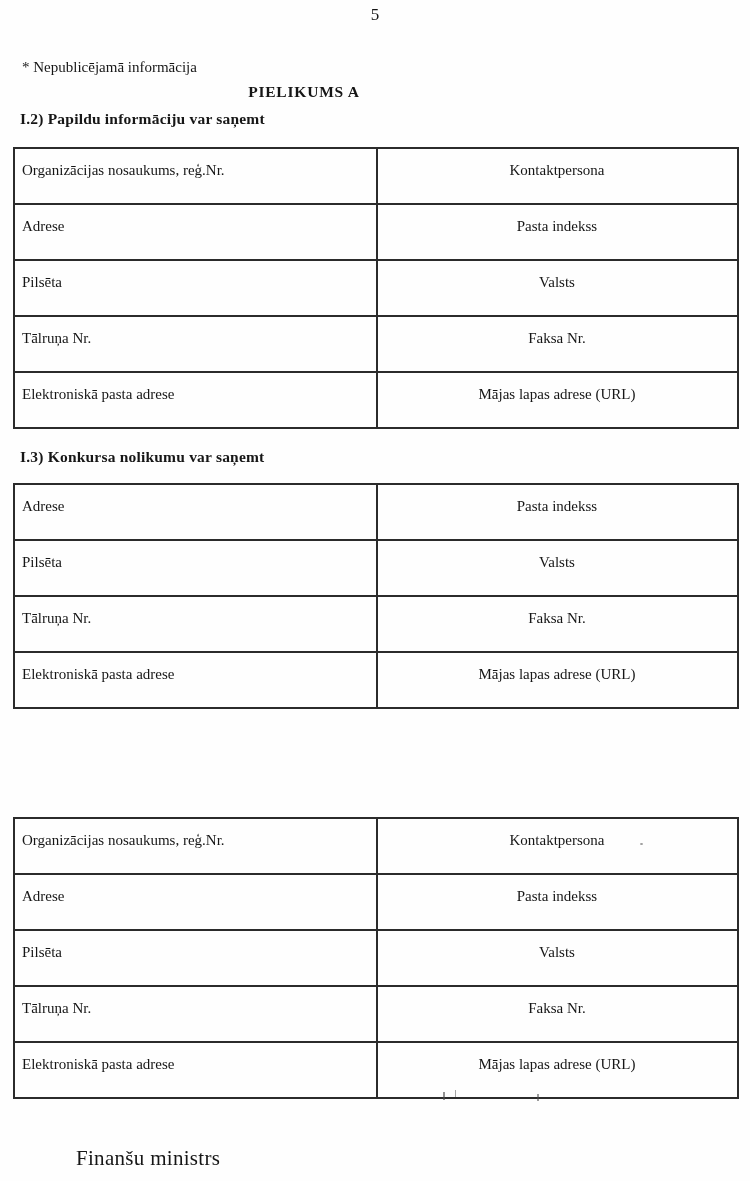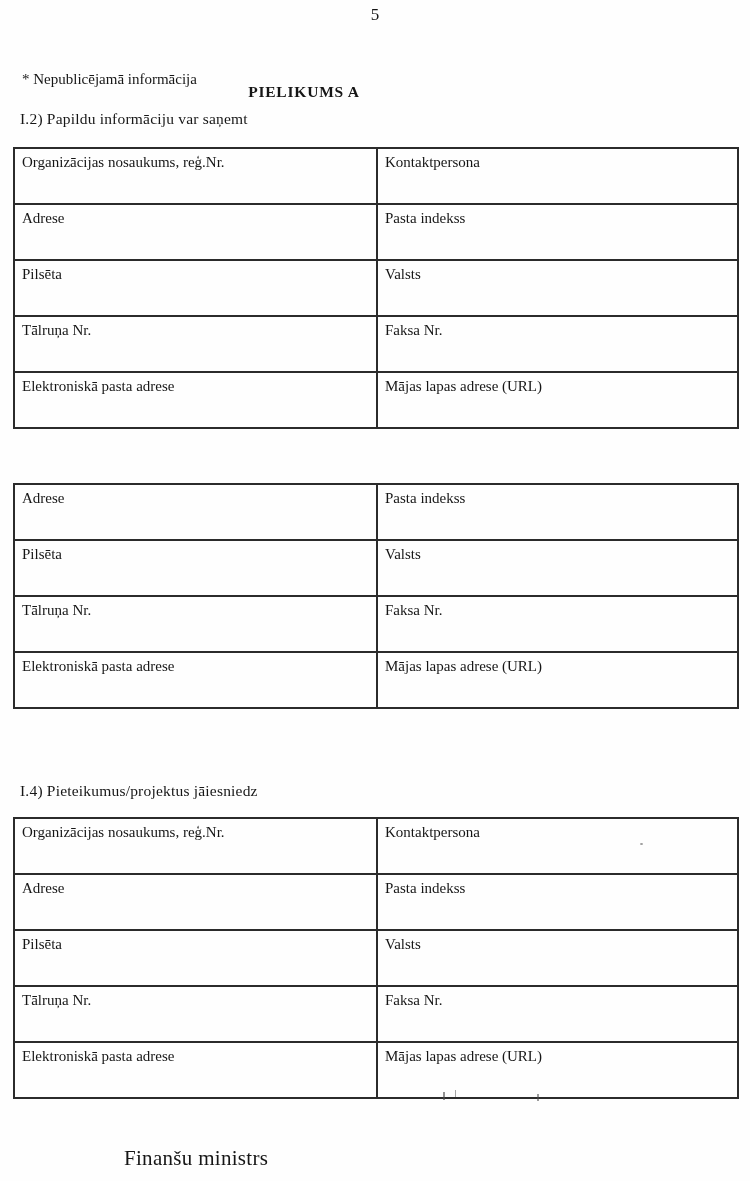--- a/index.html
+++ b/index.html
@@ -11,57 +11,57 @@
     position: relative;
     overflow: hidden;
   }
   .page { position: absolute; inset: 0; background: #fefefe; }
 
   .page-number {
     position: absolute; top: 5px; left: 0; width: 750px;
     text-align: center; font-size: 17px;
   }
   .note {
-    position: absolute; top: 71px; left: 22px;
+    position: absolute; top: 59px; left: 22px;
     font-size: 15px;
   }
   .doc-title {
     position: absolute; top: 83px; left: 0; width: 608px;
     text-align: center; font-weight: bold; font-size: 15.5px;
     letter-spacing: 0.8px;
   }
   .section-heading {
     position: absolute; left: 20px;
-    font-weight: normal; font-size: 15.5px; letter-spacing: 0.2px;
+    font-weight: bold; font-size: 15.5px; letter-spacing: 0.2px;
   }
   .h-i2 { top: 110px; }
   .h-i3 { top: 448px; }
   .h-i4 { top: 782px; }
 
   table.form-table {
     position: absolute; left: 13px; width: 726px;
     border-collapse: collapse; table-layout: fixed;
   }
   .t-i2 { top: 147px; }
   .t-i3 { top: 483px; }
   .t-i4 { top: 817px; }
   table.form-table td {
     border: 2px solid #2b2b2b;
     height: 56px;
     vertical-align: top;
-    padding: 5px 8px 3px 7px;
+    padding: 13px 8px 3px 7px;
     font-size: 15px;
     background: #fefefe;
   }
   table.form-table td.col-left  { width: 360px; }
-  table.form-table td.col-right { width: 358px; }
+  table.form-table td.col-right { width: 358px; text-align: center; }
 
   .footer-left {
     position: absolute; top: 1146px; left: 76px;
-    font-size: 21px; letter-spacing: 0.3px; margin-left: 48px;
+    font-size: 21px; letter-spacing: 0.3px;
   }
   .footer-right {
     position: absolute; top: 1187px; left: 558px;
     font-size: 21px; letter-spacing: 0.3px;
   }
 
   
   .artifact { position: absolute; background: #4a4a4a; }
   .a-dot   { top: 843px; left: 640px; width: 3px; height: 2px; border-radius: 50%; opacity: .55; }
   .a-tick1 { top: 1092px; left: 443px; width: 2px; height: 8px; opacity: .6; }
@@ -96,20 +96,21 @@
         <td class="col-left">Tālruņa Nr.</td>
         <td class="col-right">Faksa Nr.</td>
       </tr>
       <tr>
         <td class="col-left">Elektroniskā pasta adrese</td>
         <td class="col-right">Mājas lapas adrese (URL)</td>
       </tr>
     </tbody>
   </table>
 
+  <div class="section-heading h-i3">I.3) Konkursa nolikumu var saņemt</div>
   <table class="form-table t-i3">
     <tbody>
       <tr>
         <td class="col-left">Adrese</td>
         <td class="col-right">Pasta indekss</td>
       </tr>
       <tr>
         <td class="col-left">Pilsēta</td>
         <td class="col-right">Valsts</td>
       </tr>
@@ -117,21 +118,20 @@
         <td class="col-left">Tālruņa Nr.</td>
         <td class="col-right">Faksa Nr.</td>
       </tr>
       <tr>
         <td class="col-left">Elektroniskā pasta adrese</td>
         <td class="col-right">Mājas lapas adrese (URL)</td>
       </tr>
     </tbody>
   </table>
 
-  <div class="section-heading h-i4">I.4) Pieteikumus/projektus jāiesniedz</div>
   <table class="form-table t-i4">
     <tbody>
       <tr>
         <td class="col-left">Organizācijas nosaukums, reģ.Nr.</td>
         <td class="col-right">Kontaktpersona</td>
       </tr>
       <tr>
         <td class="col-left">Adrese</td>
         <td class="col-right">Pasta indekss</td>
       </tr>

